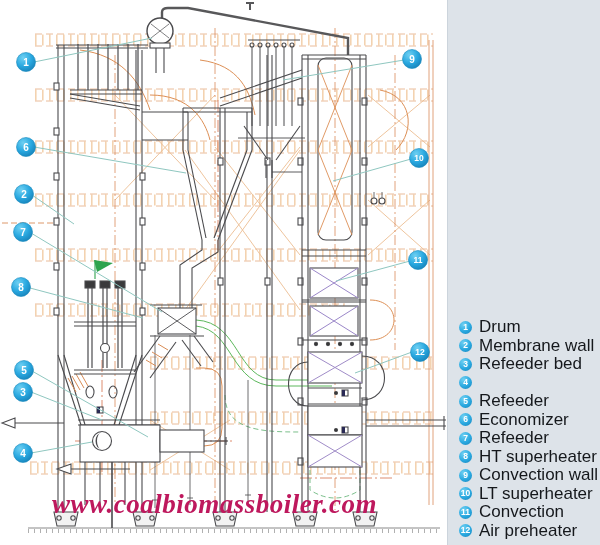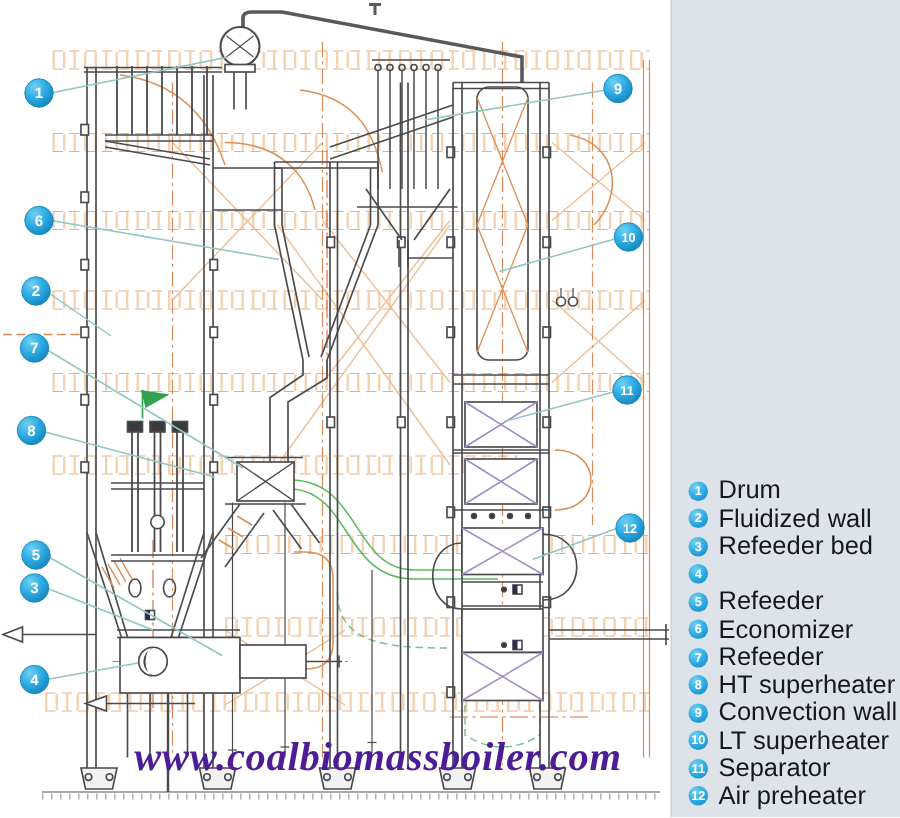--- a/index.html
+++ b/index.html
@@ -7,23 +7,23 @@
   .diagram-svg{position:absolute;left:0;top:0;}
   .side-panel{position:absolute;left:447px;top:0;width:153px;height:545px;
     background:#dde3e9;border-left:1px solid #ccd4dc;box-sizing:border-box;}
   .legend{position:absolute;left:11px;top:318px;}
   .legend-item{display:flex;align-items:center;height:18.5px;}
   .bullet{width:13px;height:13px;border-radius:50%;flex:0 0 13px;
     background:radial-gradient(circle at 35% 28%, #6fd0f2 0%, #29a8e0 55%, #1781b8 100%);
     color:#fff;font-size:8.5px;font-weight:bold;display:flex;align-items:center;justify-content:center;
     text-align:center;line-height:13px;}
   .legend-label{margin-left:7px;font-size:17px;color:#15181c;white-space:nowrap;}
-  .watermark{position:absolute;left:52px;top:489px;width:400px;text-align:center;
+  .watermark{position:absolute;left:52px;top:489px;width:400px;
     font-family:"Liberation Serif",serif;font-style:italic;font-weight:bold;
-    font-size:27px;color:#4c1d95;letter-spacing:0.5px;pointer-events:none;}
+    font-size:27px;color:#be185d;letter-spacing:0.5px;pointer-events:none;}
   svg text.cnum{font-family:"Liberation Sans",sans-serif;font-weight:bold;fill:#fff;}
 </style>
 </head>
 <body>
 
 <div class="screen">
 
   <svg class="diagram-svg" width="447" height="545" viewBox="0 0 447 545">
     <defs>
       <radialGradient id="gcall" cx="35%" cy="28%" r="80%">
@@ -487,21 +487,21 @@
   </svg>
 
   <aside class="side-panel">
     <div class="legend">
       <div class="legend-item">
         <span class="bullet">1</span>
         <span class="legend-label">Drum</span>
       </div>
       <div class="legend-item">
         <span class="bullet">2</span>
-        <span class="legend-label">Fluidized wall</span>
+        <span class="legend-label">Membrane wall</span>
       </div>
       <div class="legend-item">
         <span class="bullet">3</span>
         <span class="legend-label">Refeeder bed</span>
       </div>
       <div class="legend-item">
         <span class="bullet">4</span>
       </div>
       <div class="legend-item">
         <span class="bullet">5</span>
@@ -522,21 +522,21 @@
       <div class="legend-item">
         <span class="bullet">9</span>
         <span class="legend-label">Convection wall</span>
       </div>
       <div class="legend-item">
         <span class="bullet">10</span>
         <span class="legend-label">LT superheater</span>
       </div>
       <div class="legend-item">
         <span class="bullet">11</span>
-        <span class="legend-label">Separator</span>
+        <span class="legend-label">Convection</span>
       </div>
       <div class="legend-item">
         <span class="bullet">12</span>
         <span class="legend-label">Air preheater</span>
       </div>
     </div>
   </aside>
 
   <div class="watermark">www.coalbiomassboiler.com</div>
 </div>

